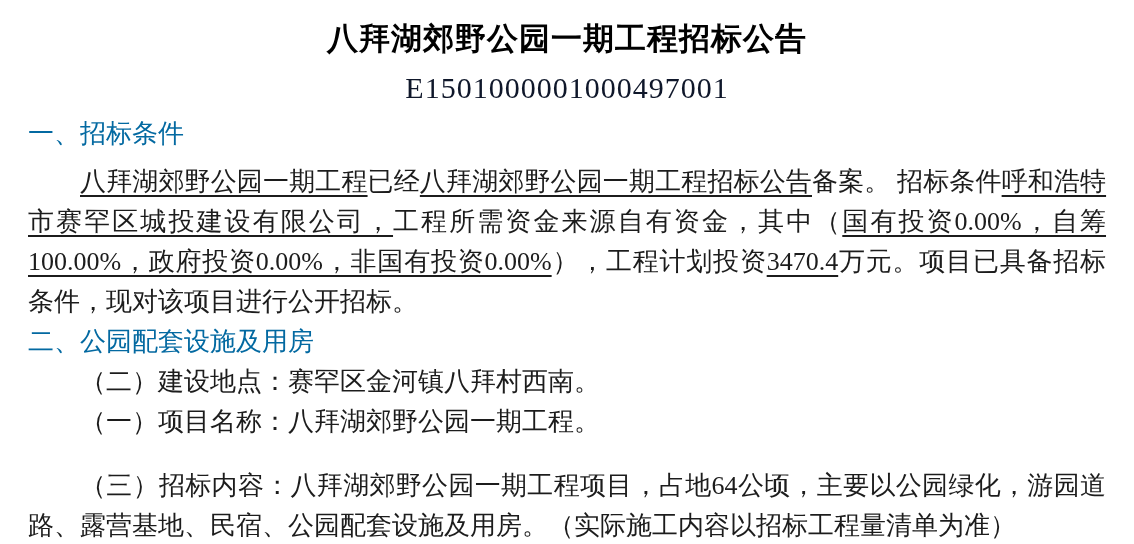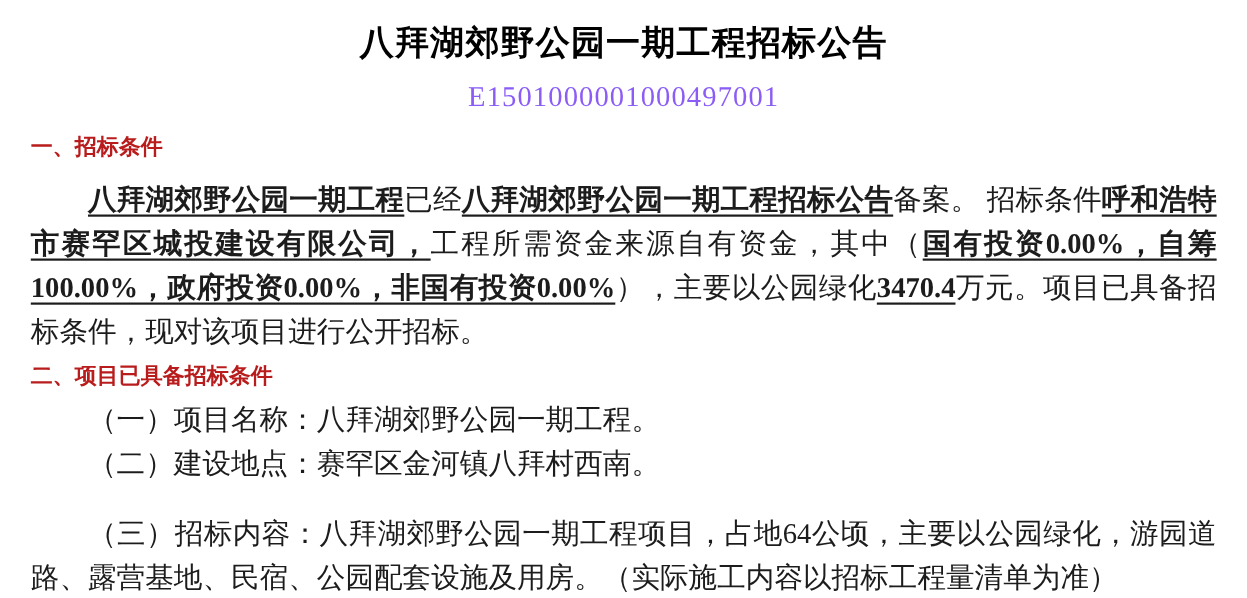--- a/index.html
+++ b/index.html
@@ -19,31 +19,31 @@
     line-height: 42px;
     font-size: 31px;
     font-weight: 700;
     text-align: center;
     letter-spacing: 1px;
     color: #000000;
   }
   .notice-no {
     margin-top: 8px;
     line-height: 40px;
-    font-size: 26px;
+    font-size: 30px;
     text-align: center;
     letter-spacing: 1px;
-    color: #8b5cf6;
+    color: #0f172a;
   }
   .sec-heading {
     margin-top: 6px;
     line-height: 40px;
-    font-size: 20px;
-    font-weight: 700;
-    color: #b91c1c;
+    font-size: 26px;
+    font-weight: 400;
+    color: #0369a1;
   }
   .sec-heading.second { margin-top: 0; }
   .para {
     margin: 0;
     font-size: 26px;
     line-height: 40px;
     text-align: justify;
     text-justify: inter-character;
     text-indent: 2em;
     color: #1c1c1c;
@@ -54,41 +54,41 @@
     font-size: 26px;
     line-height: 40px;
     text-indent: 2em;
     color: #1c1c1c;
   }
   .list-item.justify {
     text-align: justify;
     text-justify: inter-character;
   }
   .list-item.spaced { margin-top: 24px; }
-  .b { font-weight: 700; }
+  .b { font-weight: 400; }
   .u {
     text-decoration: underline;
     text-decoration-thickness: 2px;
     text-underline-offset: 5px;
   }
 </style>
 </head>
 <body>
 
 <div class="page">
 
   <div class="doc-title">八拜湖郊野公园一期工程招标公告</div>
 
   <div class="notice-no">E1501000001000497001</div>
 
   <div class="sec-heading">一、招标条件</div>
 
-  <p class="para first"><span class="b u">八拜湖郊野公园一期工程</span><span>已经</span><span class="b u">八拜湖郊野公园一期工程招标公告</span><span>备案。 招标条件</span><span class="b u">呼和浩特市赛罕区城投建设有限公司，</span><span>工程所需资金来源自有资金，其中（</span><span class="b u">国有投资0.00%，自筹100.00%，政府投资0.00%，非国有投资0.00%</span><span>），主要以公园绿化</span><span class="b u">3470.4</span><span>万元。项目已具备招标条件，现对该项目进行公开招标。</span></p>
+  <p class="para first"><span class="b u">八拜湖郊野公园一期工程</span><span>已经</span><span class="b u">八拜湖郊野公园一期工程招标公告</span><span>备案。 招标条件</span><span class="b u">呼和浩特市赛罕区城投建设有限公司，</span><span>工程所需资金来源自有资金，其中（</span><span class="b u">国有投资0.00%，自筹100.00%，政府投资0.00%，非国有投资0.00%</span><span>），工程计划投资</span><span class="b u">3470.4</span><span>万元。项目已具备招标条件，现对该项目进行公开招标。</span></p>
 
-  <div class="sec-heading second">二、项目已具备招标条件</div>
+  <div class="sec-heading second">二、公园配套设施及用房</div>
+
+  <p class="list-item">（二）建设地点：赛罕区金河镇八拜村西南。</p>
 
   <p class="list-item">（一）项目名称：八拜湖郊野公园一期工程。</p>
-
-  <p class="list-item">（二）建设地点：赛罕区金河镇八拜村西南。</p>
 
   <p class="list-item justify spaced">（三）招标内容：八拜湖郊野公园一期工程项目，占地64公顷，主要以公园绿化，游园道路、露营基地、民宿、公园配套设施及用房。（实际施工内容以招标工程量清单为准）</p>
 
 </div>
 
 </body></html>

